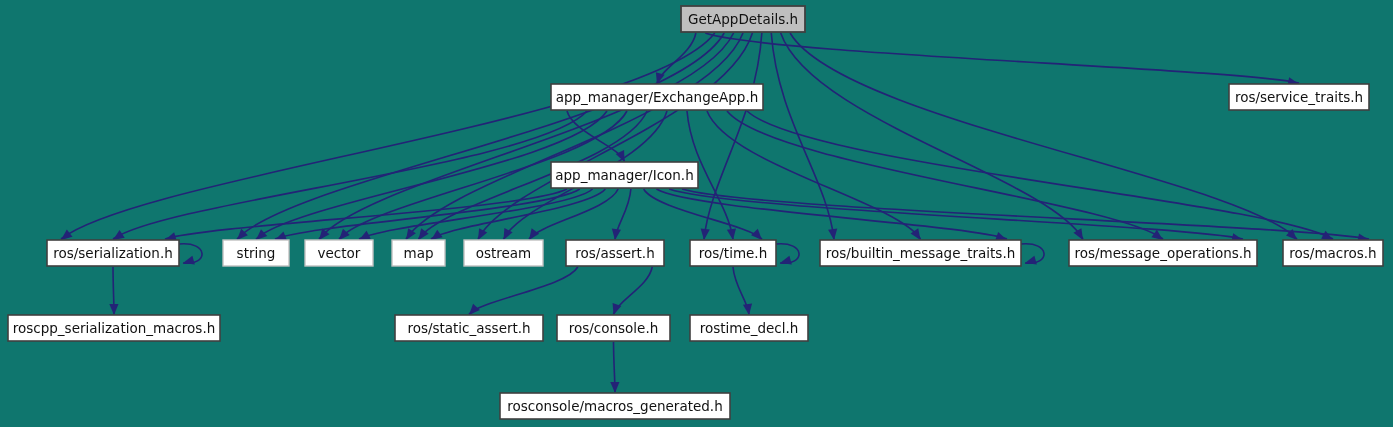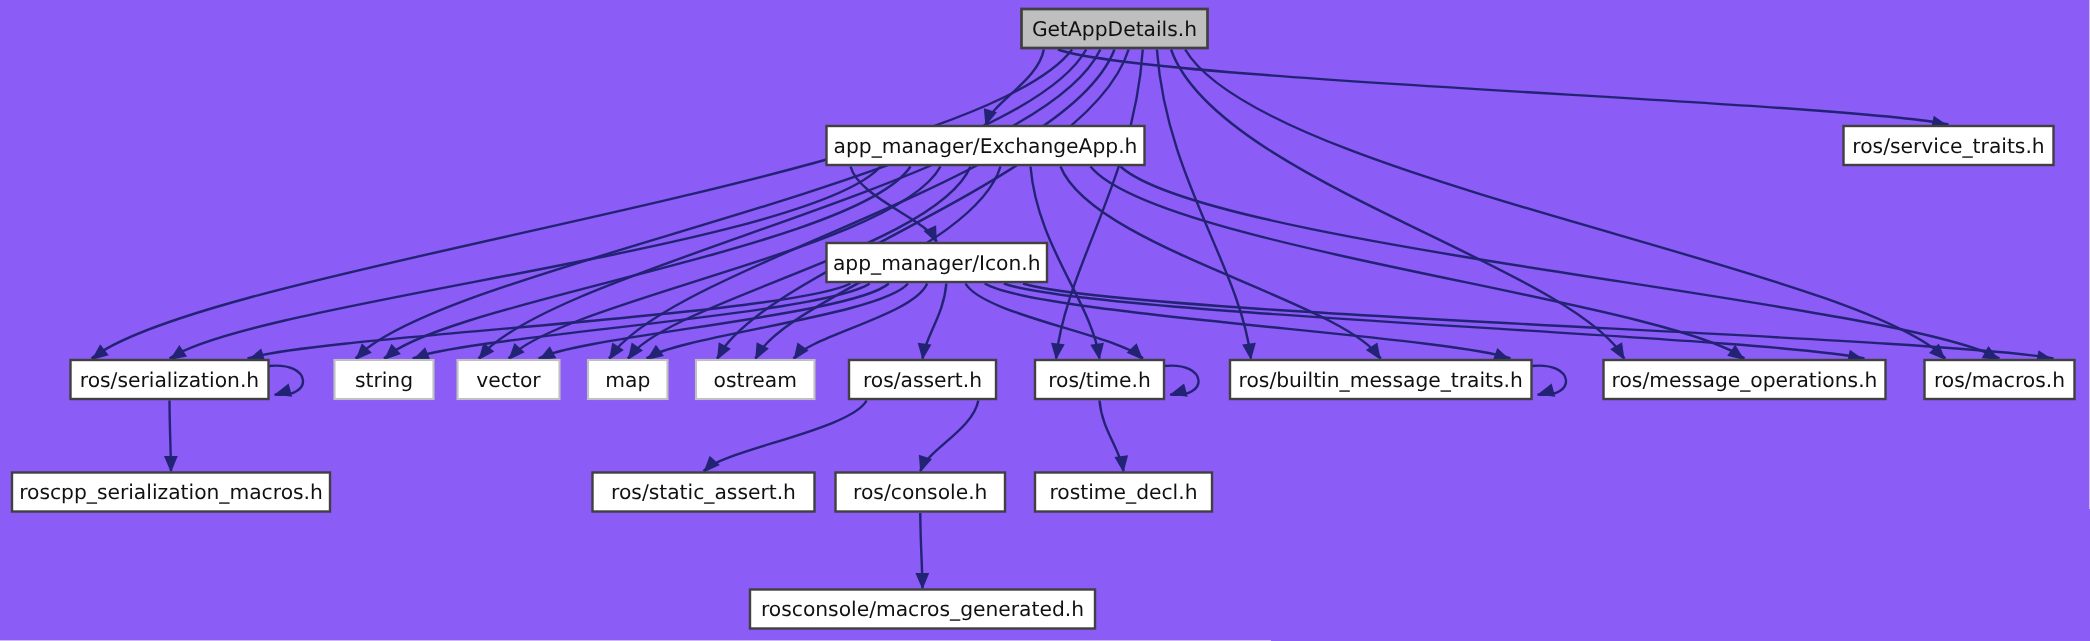--- a/index.html
+++ b/index.html
@@ -4,21 +4,21 @@
 <style>
   html, body {
     margin: 0;
     padding: 0;
     background: #ffffff;
   }
   #graph-root {
     position: relative;
     width: 1393px;
     height: 427px;
-    background: #8b5cf6;
+    background: #0f766e;
     font-family: "DejaVu Sans", sans-serif;
     overflow: hidden;
   }
   svg#graph-canvas {
     position: absolute;
     left: 0;
     top: 0;
     width: 1393px;
     height: 427px;
   }

